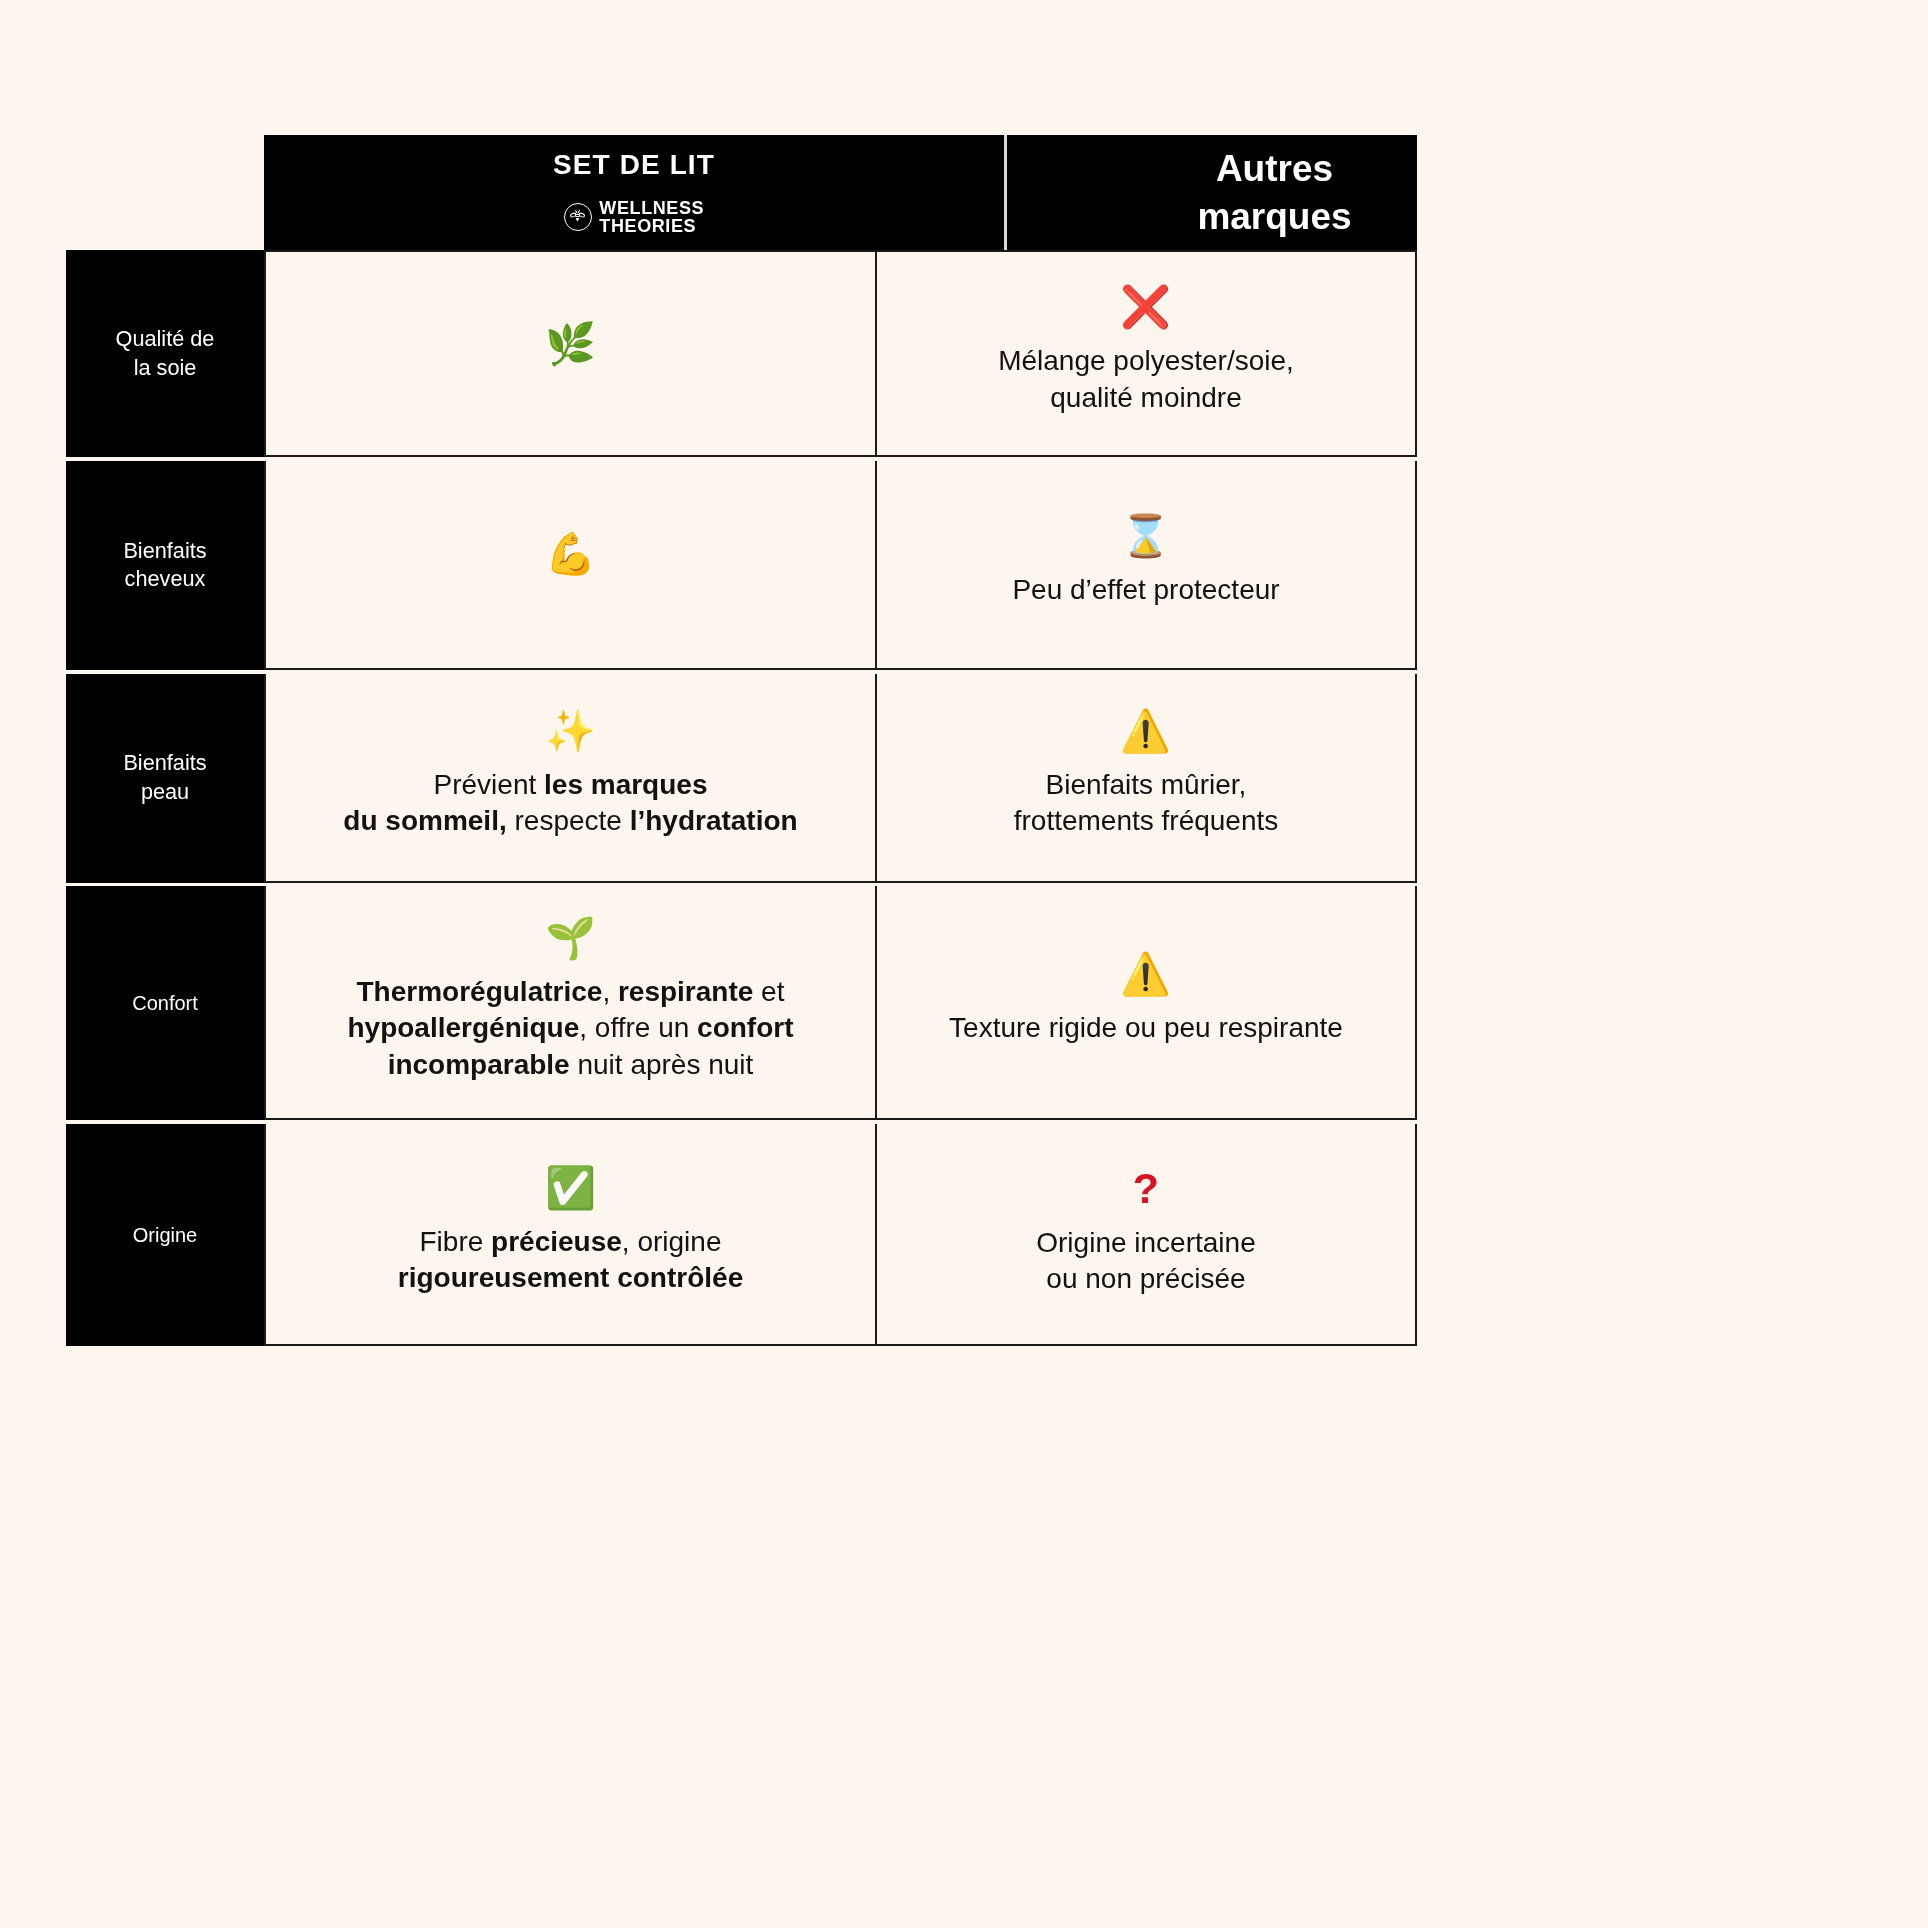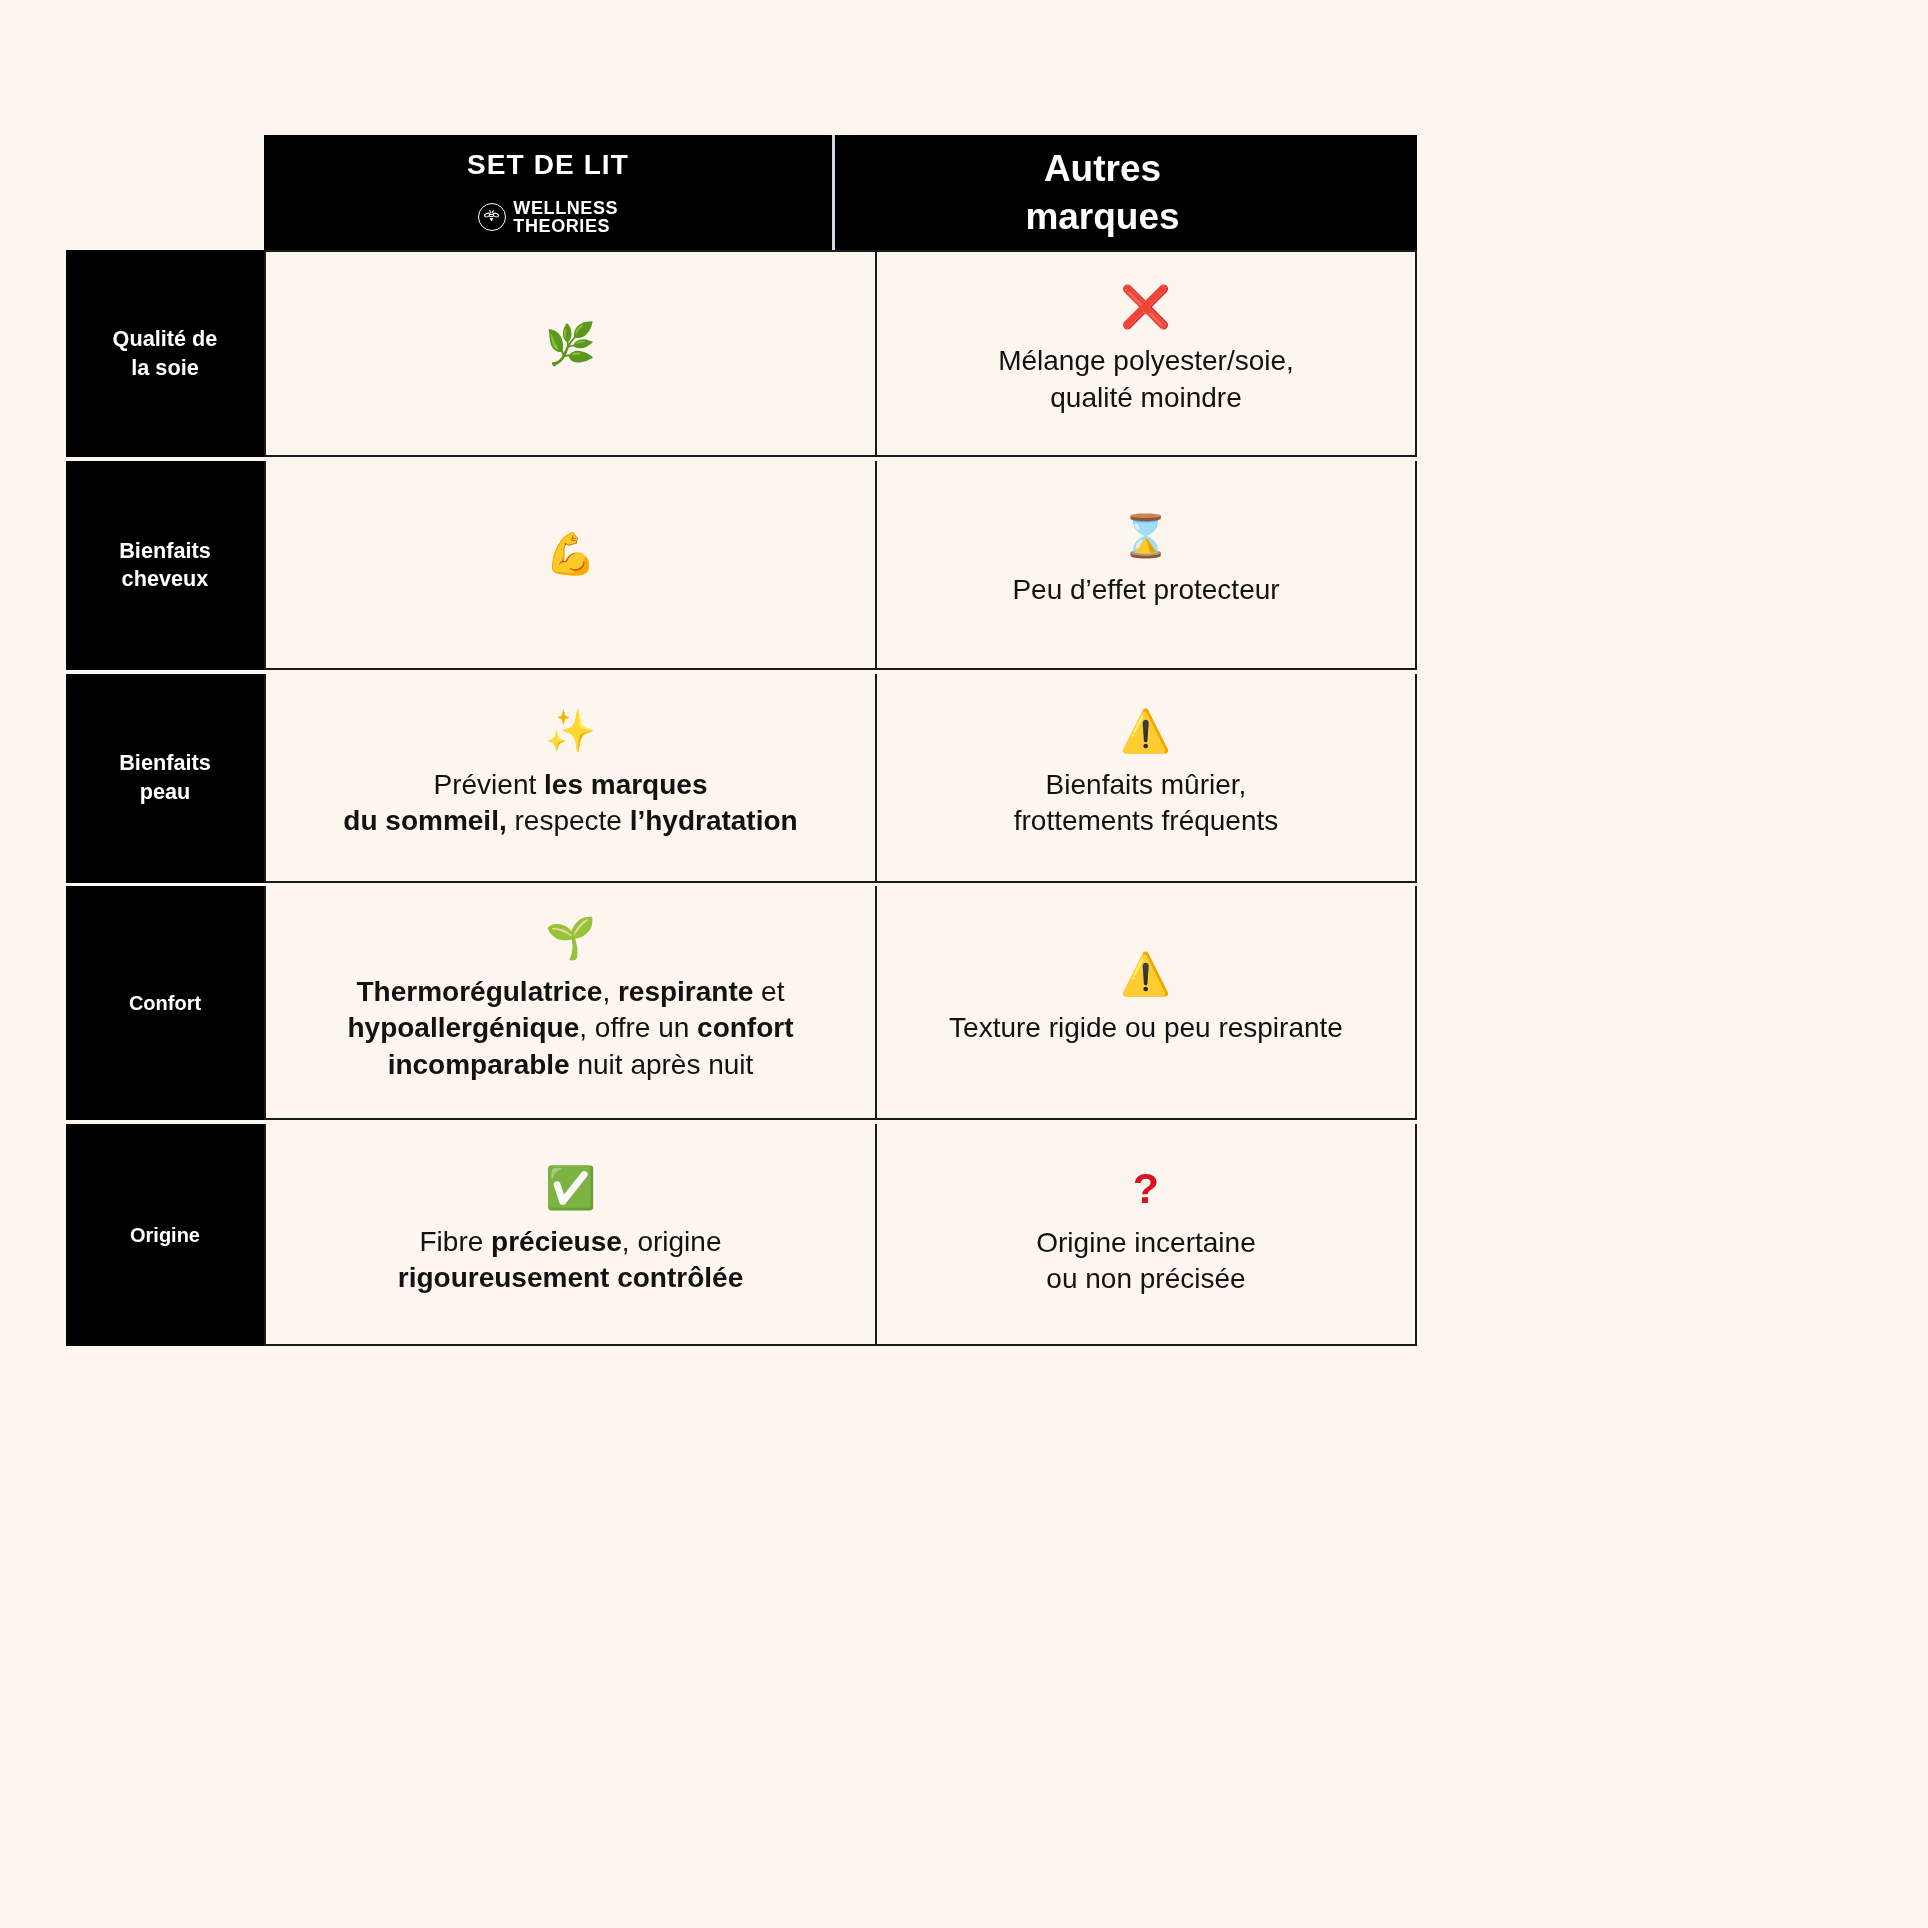--- a/index.html
+++ b/index.html
@@ -35,21 +35,21 @@
   .header-cell{
     flex:0 0 auto;
     display:flex;
     flex-direction:column;
     align-items:center;
     justify-content:center;
     color:#fff;
     text-align:center;
     position:relative;
   }
-  .header-cell.brand{ width:568px;border-radius:27px; }
+  .header-cell.brand{ width:740px;border-radius:27px; }
   .header-cell.other{ width:541px; }
   .header-divider{
     position:absolute; left:0; top:0; bottom:0;
     width:2.8px; background:#cfdde0;
   }
 
   .brand-title{
     font-size:28px; font-weight:bold;
     letter-spacing:1.1px;
     line-height:1.05;
@@ -87,21 +87,21 @@
 
   .label-cell{
     flex:0 0 198px;
     background:#000;
     color:#fff;
     display:flex;
     align-items:center;
     justify-content:center;
     text-align:center;
     font-size:21.7px;
-    font-weight:bold;
+    font-weight:normal;
     line-height:1.32;
     padding:0 25px;
   }
   .label-cell.small{ font-size:20px; }
 
   .cells{
     flex:1 1 auto;
     display:flex;
     border:2.8px solid #1a1a1a;
     border-top-width:0;

